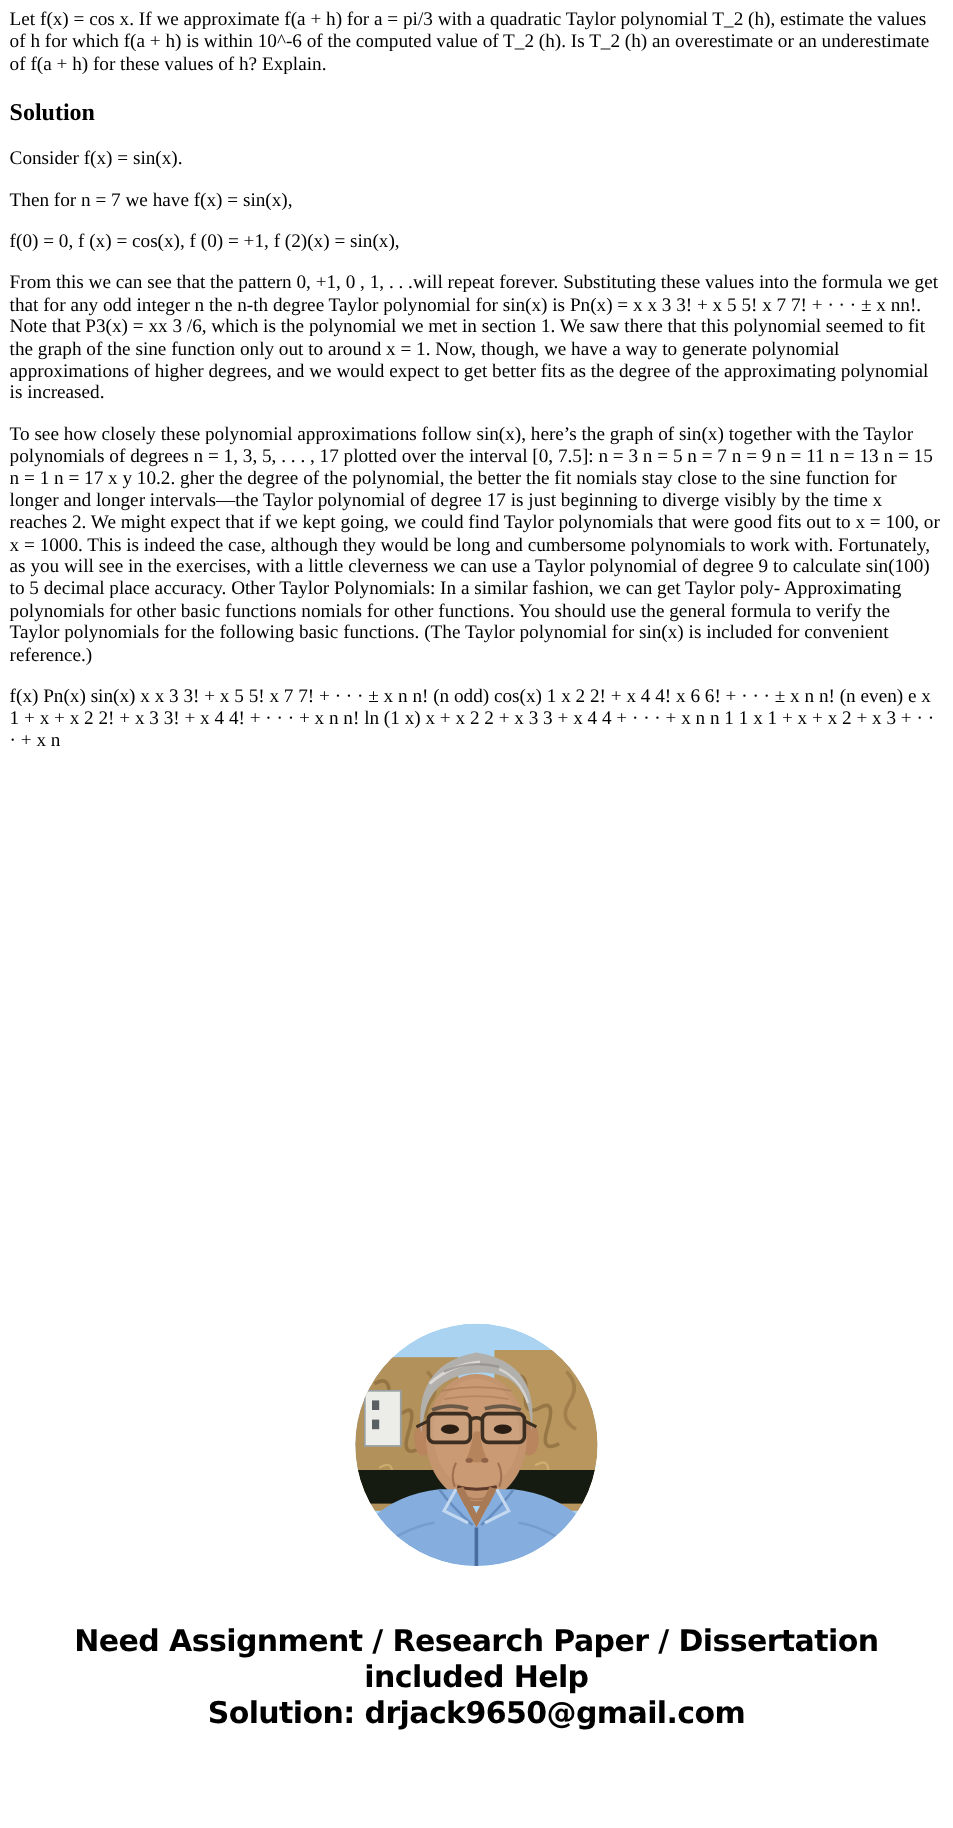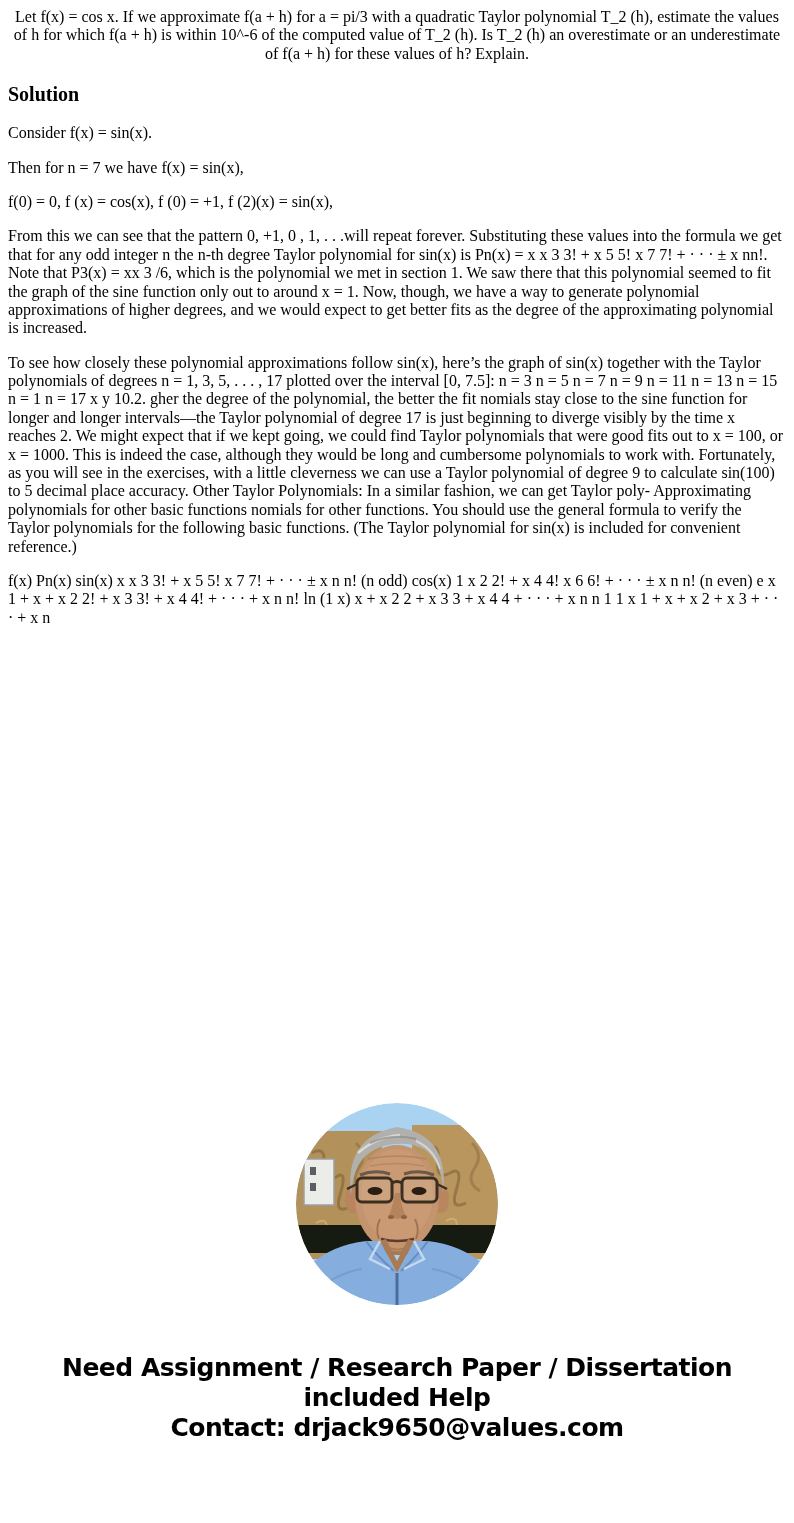--- a/index.html
+++ b/index.html
@@ -17,21 +17,20 @@
     font-family: "Liberation Serif", serif;
     font-size: 16px;
     line-height: 1.15;
     color: #000000;
   }
   .doc p {
     margin: 16px 0;
   }
   .doc p.question {
     margin-top: 0;
-    text-align: center;
   }
   h3.solution-heading {
     font-family: "Liberation Serif", serif;
     font-size: 20px;
     font-weight: bold;
     color: #000000;
     margin: 20px 0 18px 0;
     line-height: 1.15;
   }
   .spacer {
@@ -156,16 +155,16 @@
 
         <path d="M84 138 L74 156 L94 166" stroke="#c4d9f0" stroke-width="2.5" fill="none"></path>
         <path d="M118 138 L128 156 L108 166" stroke="#c4d9f0" stroke-width="2.5" fill="none"></path>
       </g>
     </svg>
   </div>
 
   <div class="footer">
     <div class="footer-line">Need Assignment / Research Paper / Dissertation</div>
     <div class="footer-line">included Help</div>
-    <div class="footer-line">Contact: drjack9650@values.com</div>
+    <div class="footer-line">Solution: drjack9650@gmail.com</div>
   </div>
 
 </main>
 
 </body></html>

